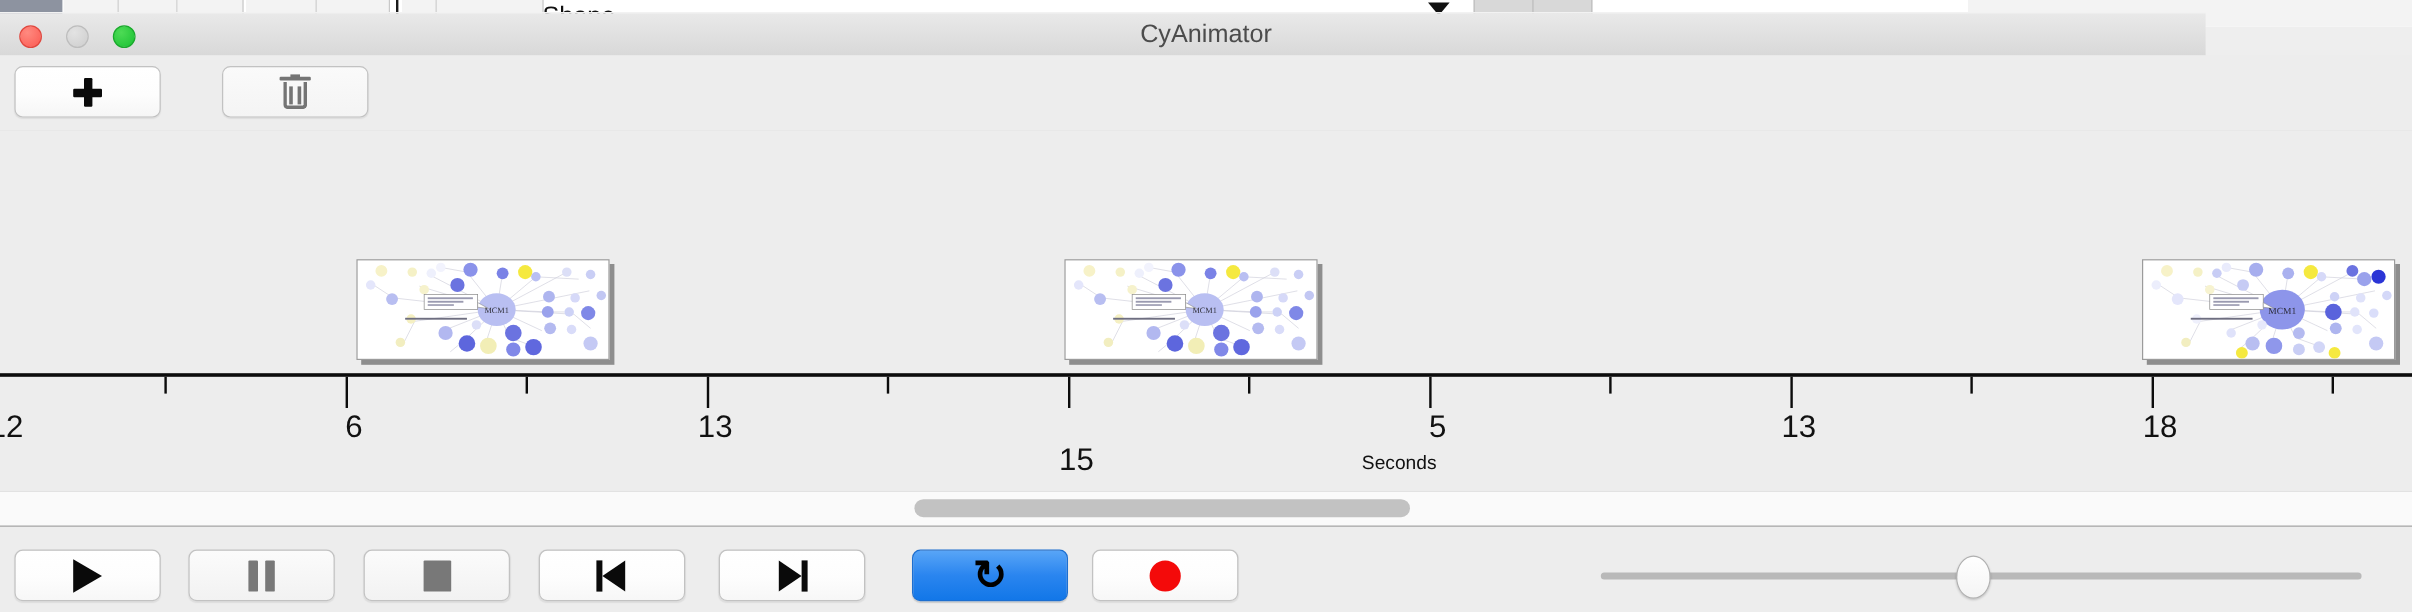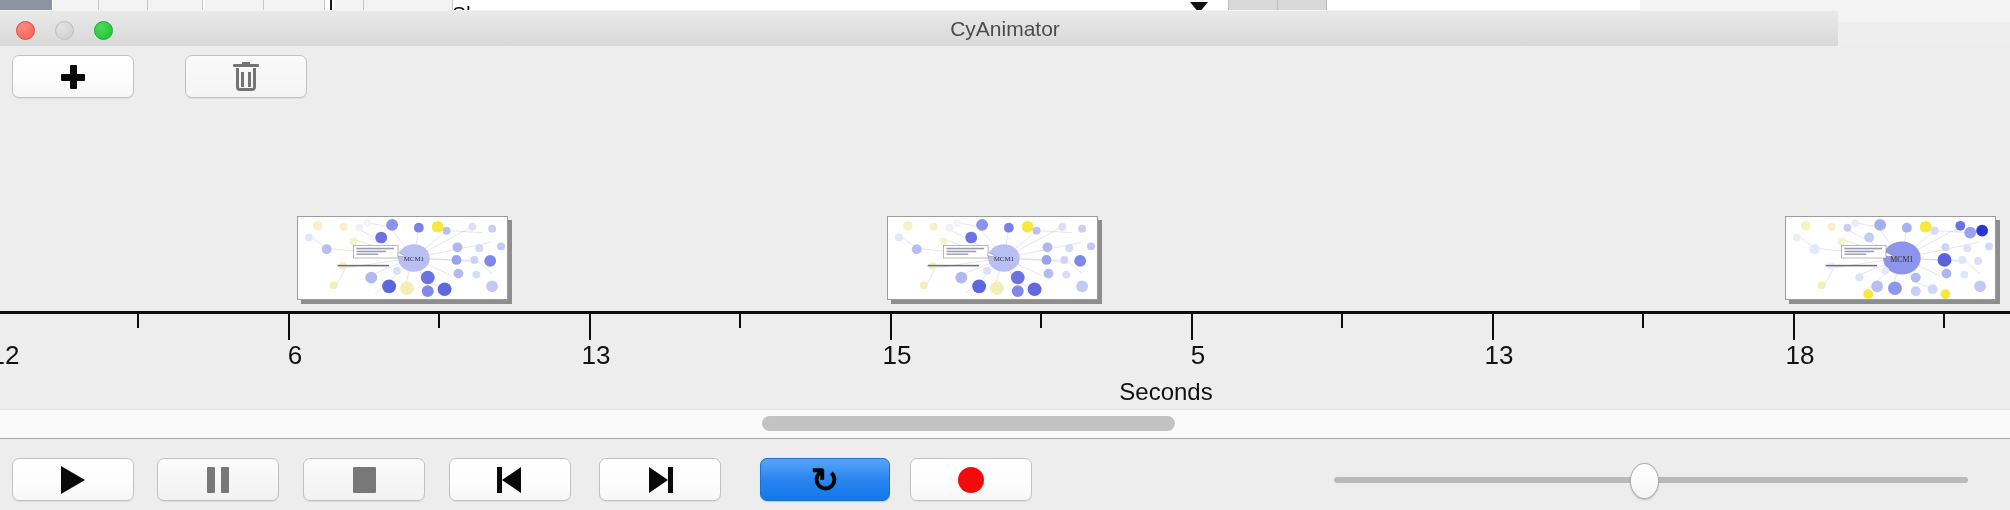--- a/index.html
+++ b/index.html
@@ -73,21 +73,21 @@
   
   .net{position:absolute;left:0;top:0;width:100%;height:100%;}
   .net svg{display:block;width:100%;height:100%;}
 
   
   .ruler-line{position:absolute;left:0;top:311px;width:2010px;height:3px;background:#0c0c0c;}
   .tick{position:absolute;width:2px;background:#0c0c0c;}
   .tick.major{top:314px;height:26px;}
   .tick.minor{top:314px;height:14px;}
   .tick-label{position:absolute;top:340px;font-size:26px;color:#111;transform:translateX(-50%);white-space:nowrap;}
-  .axis-title{position:absolute;top:378px;font-size:24px;color:#111;transform:translateX(-50%);}
+  .axis-title{position:absolute;top:378px;font-size:16px;color:#111;transform:translateX(-50%);}
 
   
   .hscroll{position:absolute;left:0;top:409px;width:2010px;height:28px;background:#fafafa;border-top:1px solid #e2e2e2;border-bottom:1px solid #cfcfcf;}
   .hscroll .thumb{position:absolute;left:762px;top:6px;width:413px;height:15px;border-radius:8px;background:#c2c2c2;}
 
   
   .transport{position:absolute;left:0;top:438px;width:2010px;height:72px;background:#ededed;border-top:1px solid #a9a9a9;}
   .tbtn{
     position:absolute;top:458px;box-sizing:border-box;height:43px;
     border:1px solid #c2c2c2;border-radius:7px;
@@ -433,21 +433,21 @@
   <div class="tick major" style="left:288px;"></div>
   <div class="tick major" style="left:589px;"></div>
   <div class="tick major" style="left:890px;"></div>
   <div class="tick major" style="left:1191px;"></div>
   <div class="tick major" style="left:1492px;"></div>
   <div class="tick major" style="left:1793px;"></div>
 
   <div class="tick-label" style="left:5px;">12</div>
   <div class="tick-label" style="left:295px;">6</div>
   <div class="tick-label" style="left:596px;">13</div>
-  <div class="tick-label" style="left:897px;">15</div>
+  <div class="tick-label" style="left:897px;margin-top:28px;">15</div>
   <div class="tick-label" style="left:1198px;">5</div>
   <div class="tick-label" style="left:1499px;">13</div>
   <div class="tick-label" style="left:1800px;">18</div>
 
   <div class="axis-title" style="left:1166px;">Seconds</div>
 
   <div class="hscroll">
     <div class="thumb"></div>
   </div>
 

